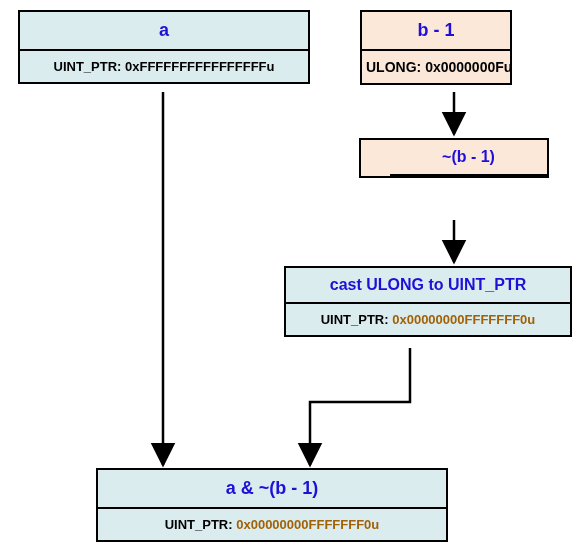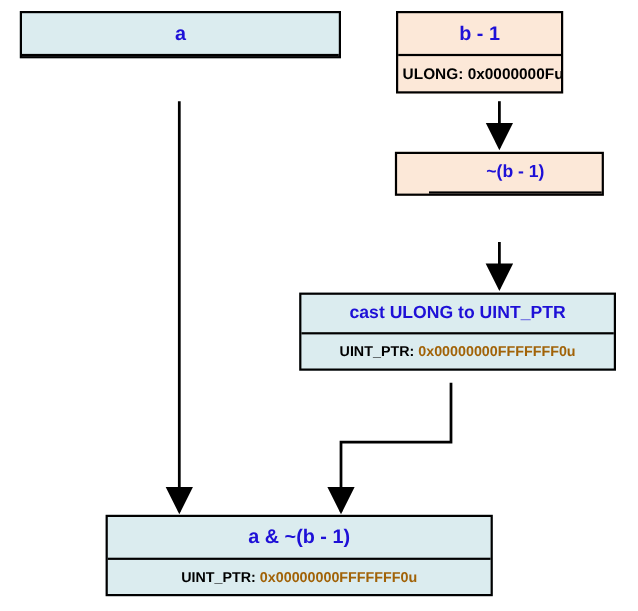--- a/index.html
+++ b/index.html
@@ -60,34 +60,37 @@
 
   <line x1="454" y1="92" x2="454" y2="134" stroke="#000" stroke-width="2.5" marker-end="url(#ah)"></line>
 
   <line x1="454" y1="220" x2="454" y2="262" stroke="#000" stroke-width="2.5" marker-end="url(#ah)"></line>
 
   <path d="M410 348 L410 402 L310 402 L310 465" fill="none" stroke="#000" stroke-width="2.5" marker-end="url(#ah)"></path>
 </svg>
 
 <div class="node blue-node" style="left:18px; top:10px; width:292px;">
   <div class="node-title">a</div>
+  <div class="node-body tight">
+    <span>UINT_PTR</span><span>: </span><span>0xFFFFFFFFFFFFFFFFu</span>
+  </div>
 </div>
 
 <div class="node peach-node" style="left:360px; top:10px; width:152px;">
   <div class="node-title">b - 1</div>
   <div class="node-body">
     <span>ULONG</span><span>: </span><span>0x0000000Fu</span>
   </div>
 </div>
 
 <div class="node peach-node" style="left:359px; top:138px; width:190px;">
   <div class="node-title smaller">~(b - 1)</div>
 </div>
 
-<div class="node blue-node" style="left:272px; top:266px; width:288px;">
+<div class="node blue-node" style="left:284px; top:266px; width:288px;">
   <div class="node-title small">cast ULONG to UINT_PTR</div>
   <div class="node-body tight">
     <span>UINT_PTR</span><span>: </span><span class="red">0x00000000FFFFFFF0u</span>
   </div>
 </div>
 
 <div class="node blue-node" style="left:84px; top:468px; width:352px;margin-left:12px;">
   <div class="node-title">a &amp; ~(b - 1)</div>
   <div class="node-body tight">
     <span>UINT_PTR</span><span>: </span><span class="red">0x00000000FFFFFFF0u</span>

